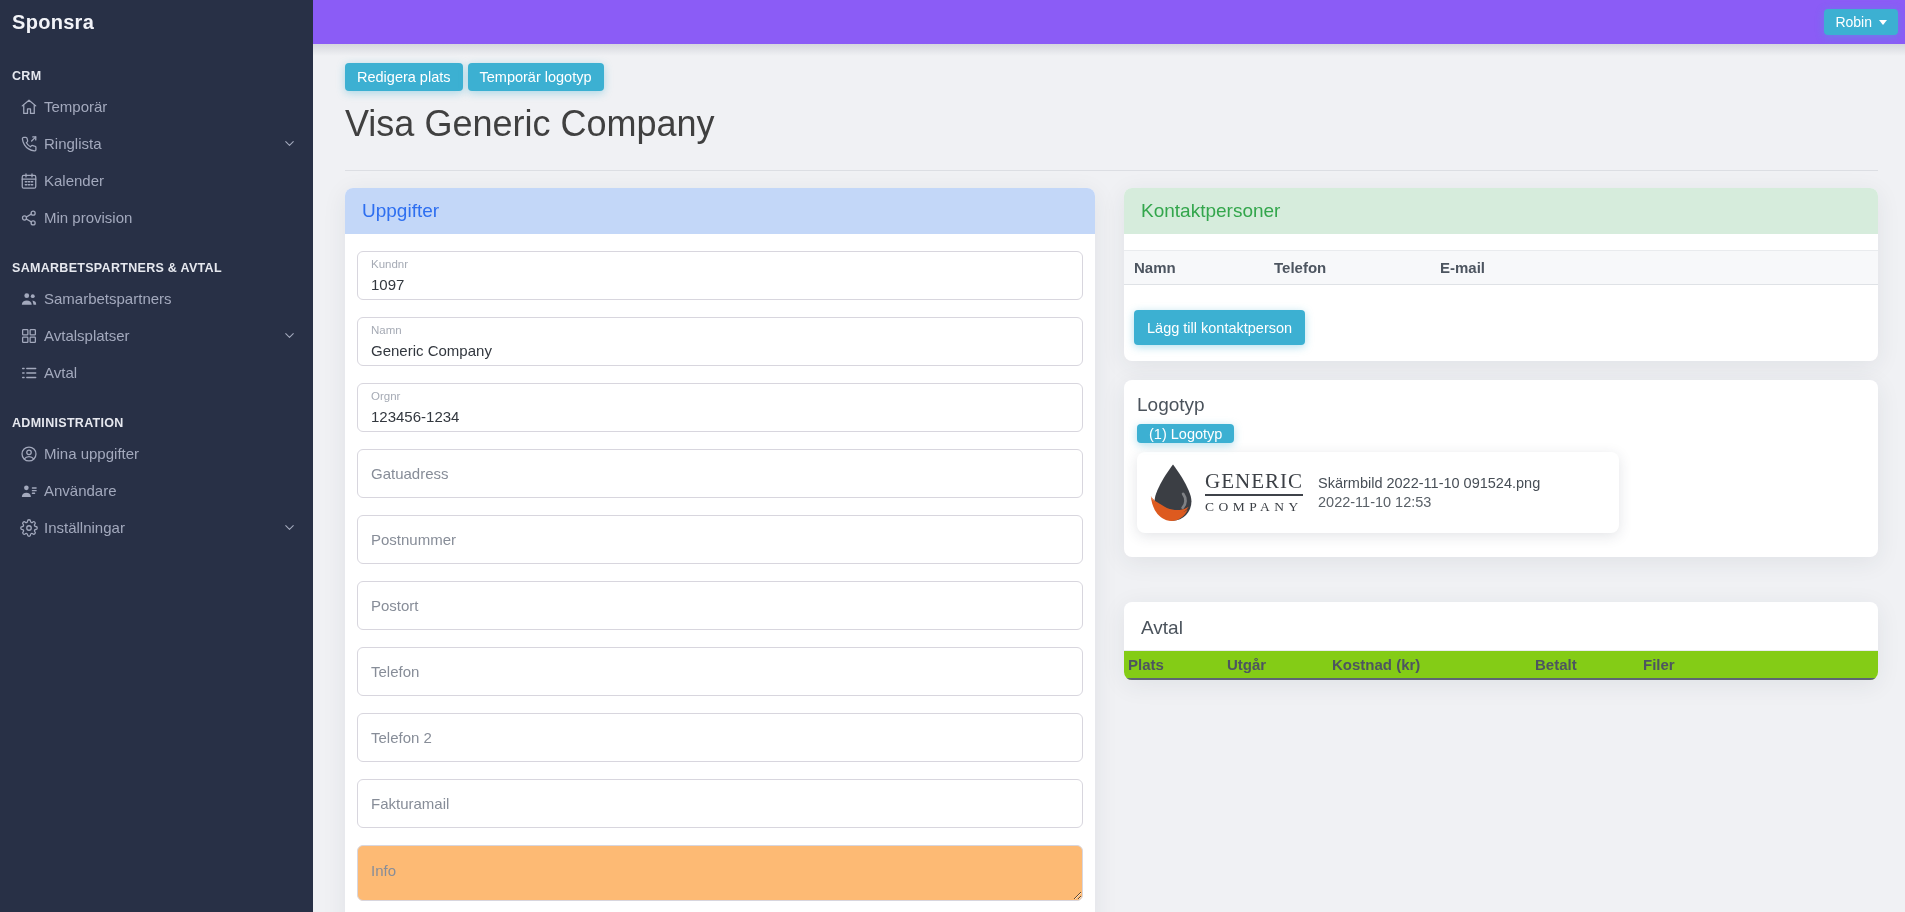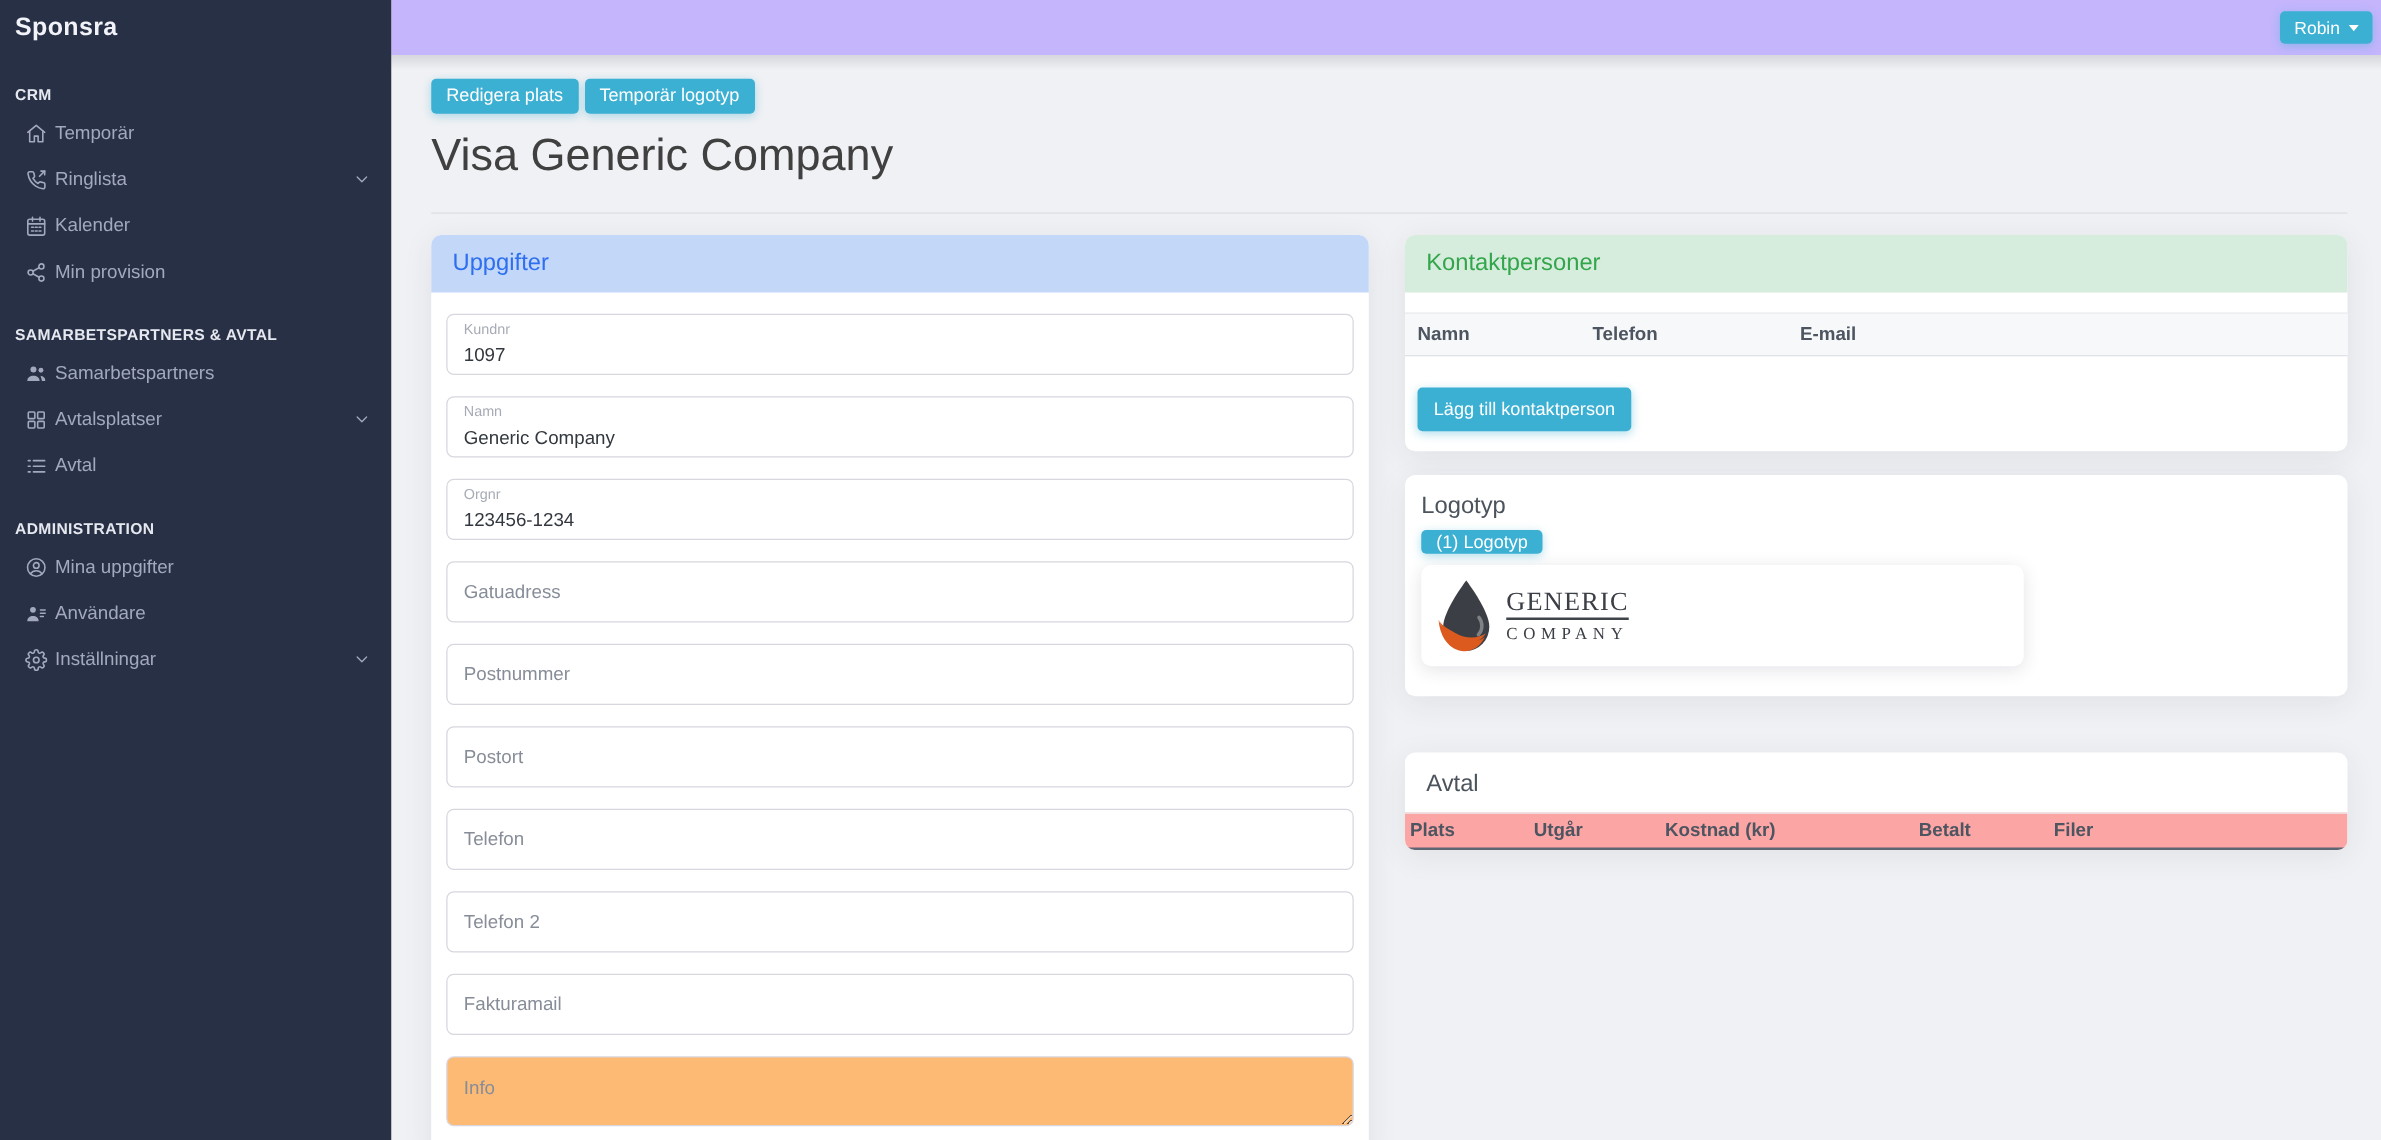--- a/index.html
+++ b/index.html
@@ -30,21 +30,21 @@
     padding: 0 16px 0 20px; color: #a3a9bd; font-size: 15px; cursor: pointer;
   }
   .nav-item .ni-icon { width: 18px; height: 18px; margin-right: 6px; flex: 0 0 18px; display: inline-flex; }
   .nav-item svg { width: 18px; height: 18px; stroke: #a3a9bd; fill: none; stroke-width: 1.7; stroke-linecap: round; stroke-linejoin: round; }
   .nav-item svg .fl { fill: #a3a9bd; stroke: none; }
   .nav-item .chev { margin-left: auto; display: inline-flex; }
   .nav-item .chev svg { width: 15px; height: 15px; }
   
   .main { flex: 1; position: relative; }
   .topbar {
-    height: 44px; background: #c4b5fd; display: flex; align-items: center;
+    height: 44px; background: #8b5cf6; display: flex; align-items: center;
     justify-content: flex-end; padding-right: 7px; position: relative; z-index: 5;
   }
   .topbar::after {
     content: ""; position: absolute; left: 0; right: 0; top: 44px; height: 12px;
     background: linear-gradient(#d5d7dd, rgba(240,241,244,0)); pointer-events: none;
   }
   .btn {
     display: inline-flex; align-items: center; justify-content: center;
     background: #3cb0d2; color: #fff; border: none; border-radius: 4px;
     font-family: "Liberation Sans", sans-serif; font-size: 14.5px; cursor: pointer;
@@ -118,21 +118,21 @@
     border-bottom: 2px solid #3f434a; padding-bottom: 1px; line-height: 23px;
   }
   .logo-words .lw-bottom { font-size: 13.5px; letter-spacing: 4.5px; margin-top: 3px; }
   .logo-meta { margin-left: 15px; font-size: 14.5px; line-height: 19px; }
   .logo-meta .lm-name { color: #474e56; }
   .logo-meta .lm-date { color: #5a6168; }
   
   .card-avtal { margin-top: 45px; overflow: hidden; }
   .avtal-title { padding: 14px 0 10px 17px; }
   .a-table-head {
-    height: 30px; background: #fca5a5;
+    height: 30px; background: #84cc16;
     border-top: 1px solid #e9ebee; border-bottom: 2px solid #5d6673;
   }
   .ac1 { width: 103px; padding-left: 4px; }
   .ac2 { width: 105px; }
   .ac3 { width: 203px; }
   .ac4 { width: 108px; }
   .ac5 { flex: 1; }
 </style>
 </head>
 <body>
@@ -353,20 +353,24 @@
             <svg class="logo-mark" viewBox="0 0 52 64">
               <path d="M26 1 C26 1 6 27 6 41 a20 21 0 0 0 40 0 C46 27 26 1 26 1 Z" fill="#3b3e44"></path>
               <path d="M37 33 c3.5 4.5 3.5 11 -0.5 15" fill="none" stroke="rgba(255,255,255,0.35)" stroke-width="3" stroke-linecap="round"></path>
               <path d="M2 35 C6 45 13 52 22 54.5 C31 57 39 53.5 43 47 C35 52 25 51.5 16.5 46.5 C9.5 42.5 4.5 40 2 35 Z" fill="#dd5a1f"></path>
               <path d="M2 35 C3 48 9 58 19 61.5 C28 64.5 38 59.5 42 50 C36 55 26 55 17 50 C9.5 45.5 4 41.5 2 35 Z" fill="#dd5a1f"></path>
             </svg>
             <div class="logo-words">
               <div class="lw-top">GENERIC</div>
               <div class="lw-bottom">COMPANY</div>
             </div>
+            <div class="logo-meta">
+              <div class="lm-name">Skärmbild 2022-11-10 091524.png</div>
+              <div class="lm-date">2022-11-10 12:53</div>
+            </div>
           </div>
         </div>
 
         <div class="card card-avtal">
           <div class="card-title avtal-title">Avtal</div>
           <div class="table-head a-table-head">
             <span class="ac1">Plats</span>
             <span class="ac2">Utgår</span>
             <span class="ac3">Kostnad (kr)</span>
             <span class="ac4">Betalt</span>

